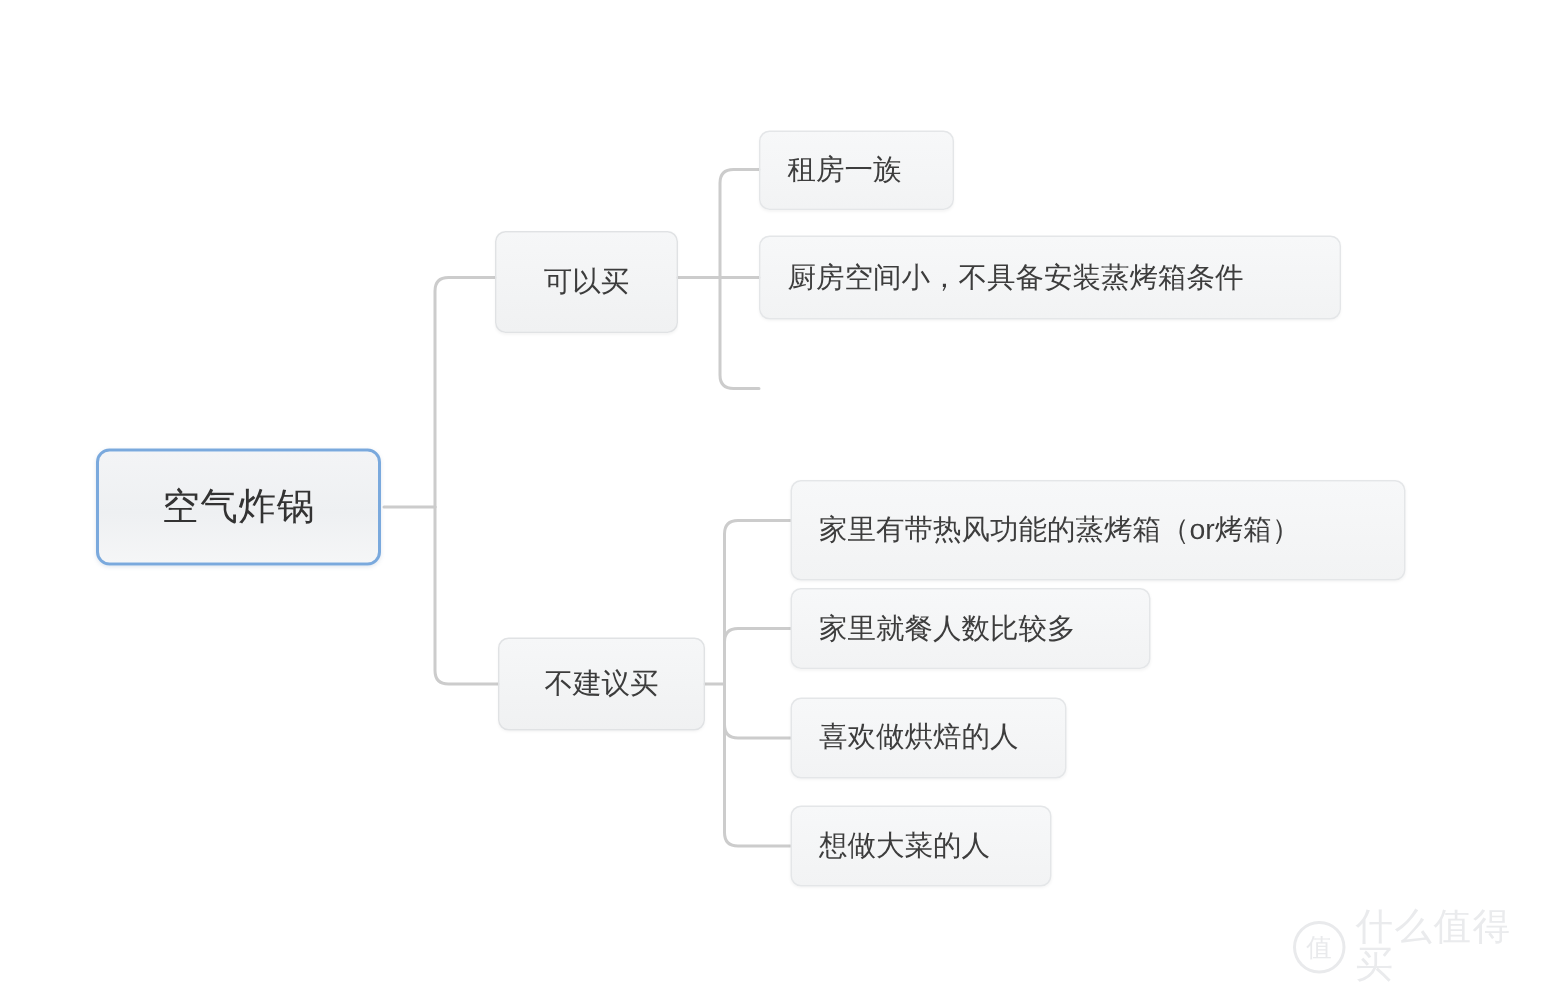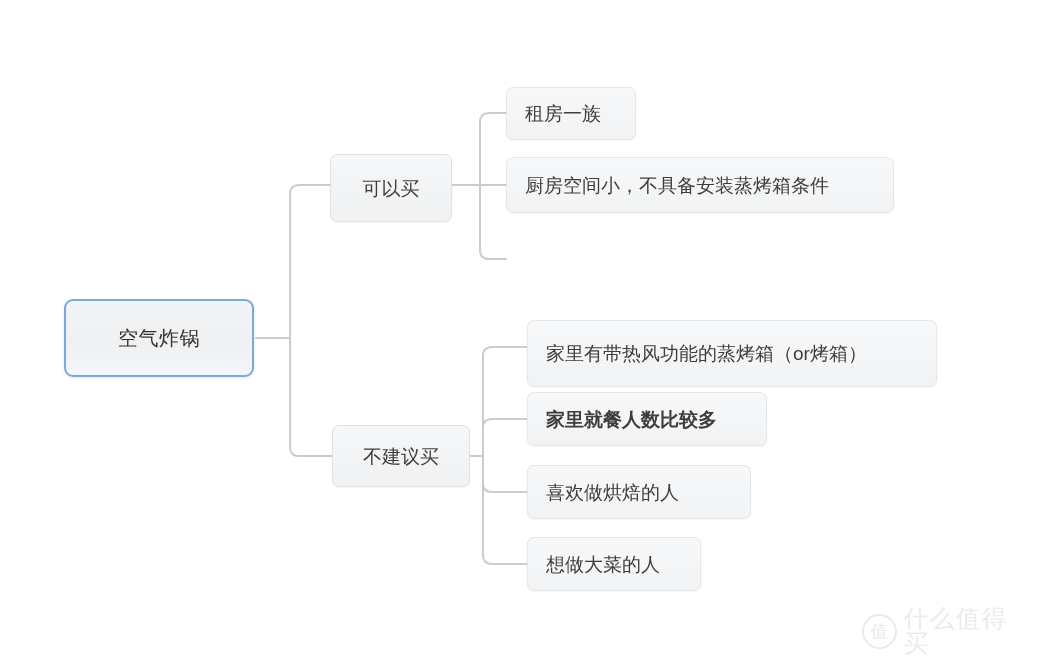--- a/index.html
+++ b/index.html
@@ -57,21 +57,21 @@
     top: 299px;
     width: 190px;
     height: 78px;
     border: 2px solid #7aa9dd;
     border-radius: 9px;
     background: linear-gradient(180deg, #f3f4f6 0%, #eef0f2 55%, #f5f6f7 100%);
     box-shadow: 0 1px 3px rgba(90,120,160,0.18);
     justify-content: center;
   }
   .node.root .node-label {
-    font-size: 20px;
+    font-size: 25px;
     color: #333333;
     letter-spacing: 0.5px;
   }
 
   
   .node.branch {
     justify-content: center;
     background: linear-gradient(180deg, #f6f7f8 0%, #f0f1f2 100%);
     border: 1px solid #e0e2e4;
   }
@@ -101,22 +101,22 @@
   .node.leaf .node-label {
     font-size: 19px;
     color: #3d3d3d;
   }
 
   #node-leaf-renters       { left: 506px; top: 87px;  width: 130px; height: 53px; }
   #node-leaf-small-kitchen { left: 506px; top: 157px; width: 388px; height: 56px; }
   #node-leaf-kitchen-novice{ left: 506px; top: 231px; width: 433px; height: 56px; }
 
   #node-leaf-has-steam-oven{ left: 527px; top: 320px; width: 410px; height: 67px; }
-  #node-leaf-many-diners   { left: 527px; top: 392px; width: 240px; height: 54px; font-weight: bold; }
-  #node-leaf-likes-baking  { left: 527px; top: 465px; width: 224px; height: 54px; }
+  #node-leaf-many-diners   { left: 527px; top: 392px; width: 240px; height: 54px; }
+  #node-leaf-likes-baking  { left: 527px; top: 465px; width: 184px; height: 54px; font-family: Liberation Mono, monospace; }
   #node-leaf-big-dishes    { left: 527px; top: 537px; width: 174px; height: 54px; }
 
   
   #watermark {
     position: absolute;
     left: 862px;
     top: 611px;
     width: 170px;
     height: 40px;
     display: flex;

